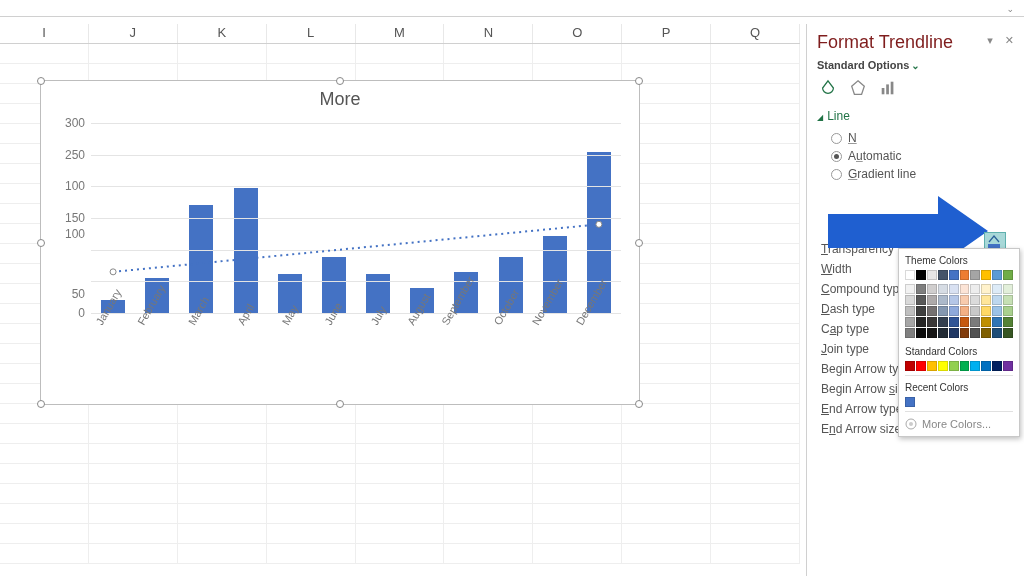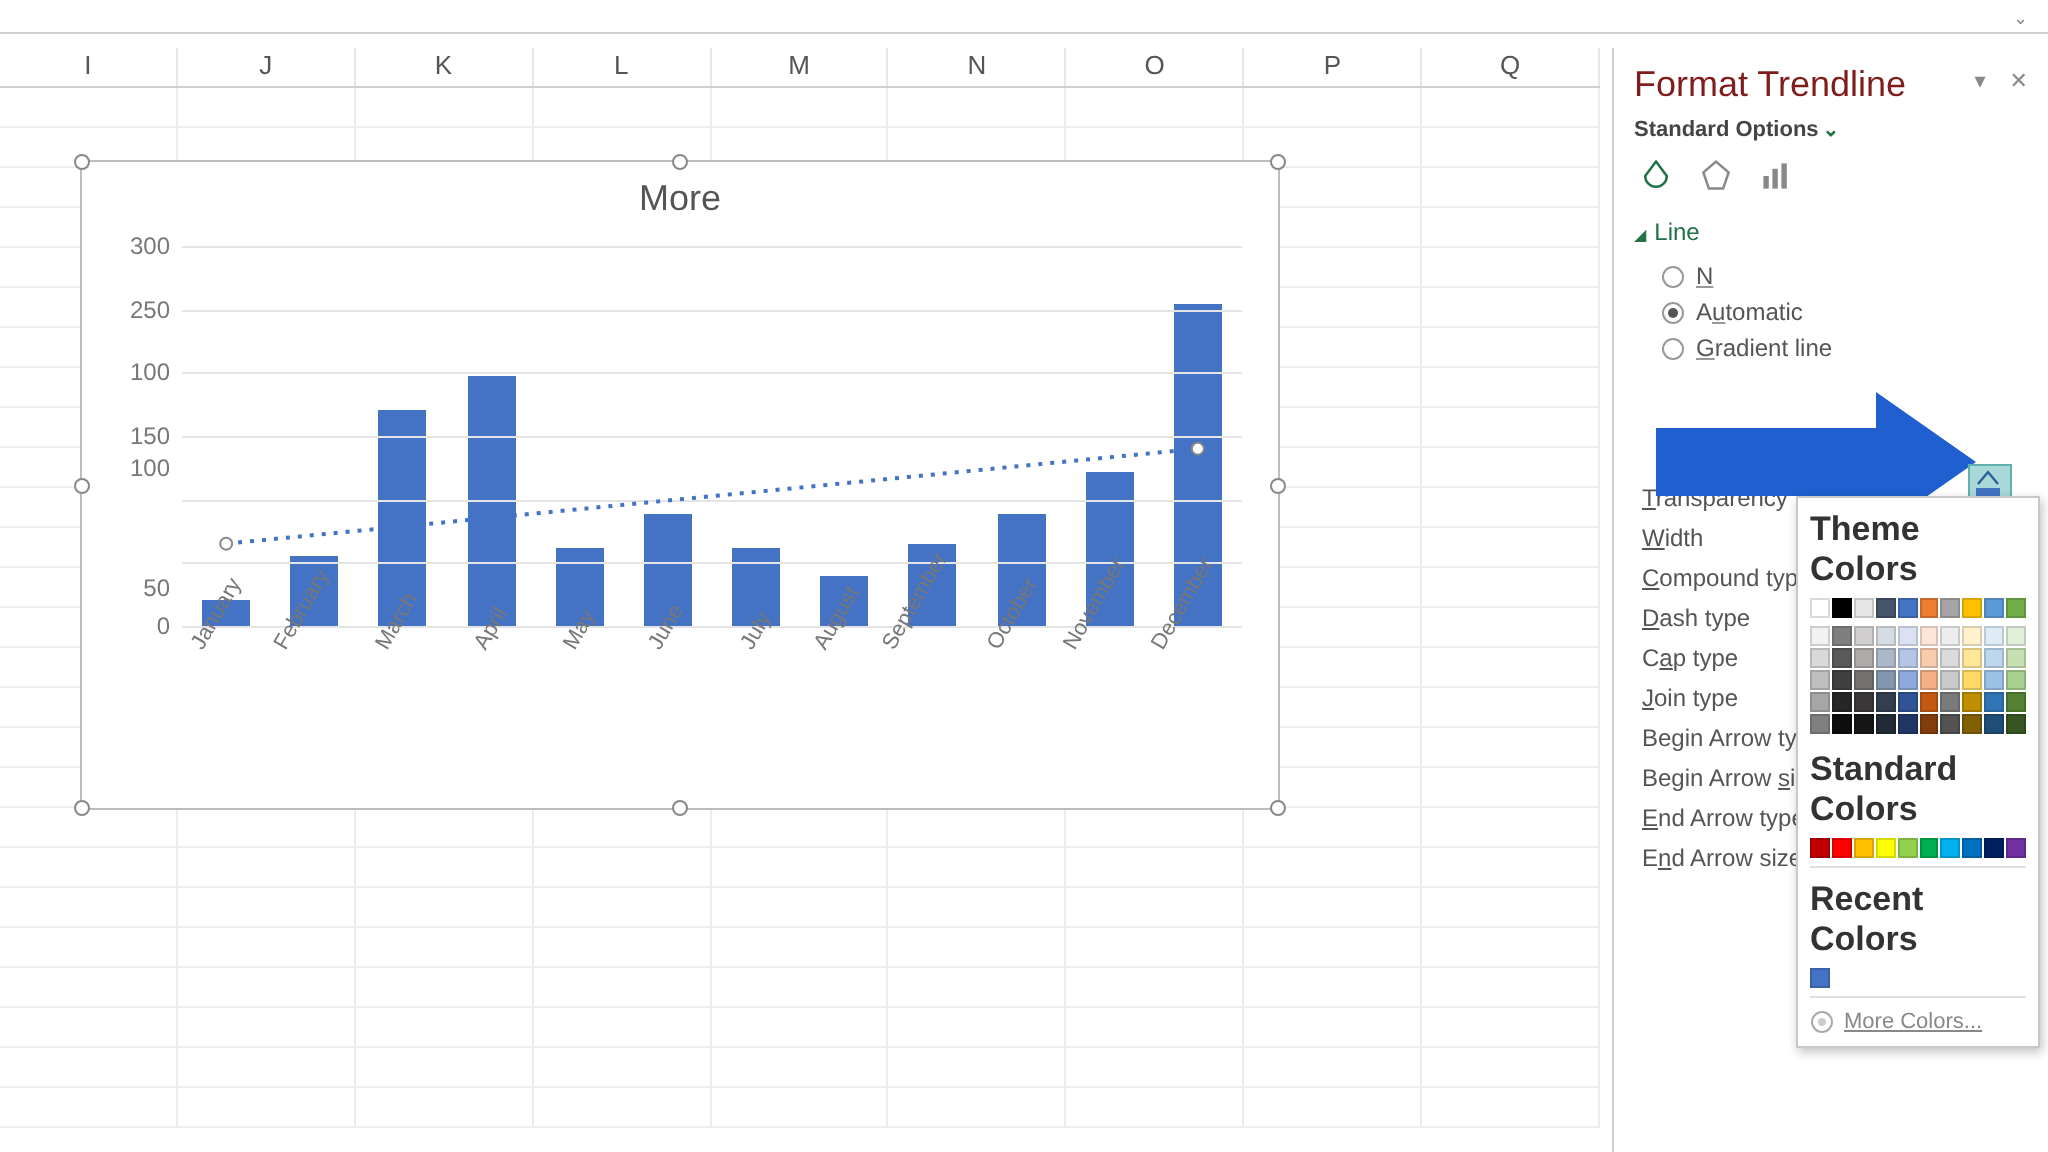--- a/index.html
+++ b/index.html
@@ -235,22 +235,22 @@
     top: 248px; right: 4px;
     width: 122px;
     background: #fff;
     border: 1px solid #c8c8c8;
     box-shadow: 1px 2px 5px rgba(0,0,0,0.25);
     padding: 4px 6px 6px;
     z-index: 10;
     font-size: 11px;
   }
   .color-popup .cp-title {
-    font-weight: bold;
-    font-size: 17px;
+    font-weight: normal;
+    font-size: 10px;
     padding: 2px 0 4px;
     color: #333;
   }
   .swatch-row {
     display: flex; gap: 1px;
     margin-bottom: 1px;
   }
   .swatch {
     width: 10px; height: 10px;
     border: 1px solid rgba(0,0,0,0.15);
@@ -260,21 +260,20 @@
     border-top: 1px solid #e0e0e0;
     margin: 4px 0;
   }
   .more-colors {
     display: flex; align-items: flex-end;
     gap: 5px;
     color: #888;
     font-size: 11px;
     padding-top: 2px;
     cursor: pointer;
-    text-decoration: underline;
   }
   .color-picker-btn {
     position: absolute;
     top: 232px; right: 18px;
     width: 22px; height: 20px;
     background: #a8d8d8;
     border: 1px solid #5fb0ae;
     z-index: 6;
     cursor: pointer;
   }

